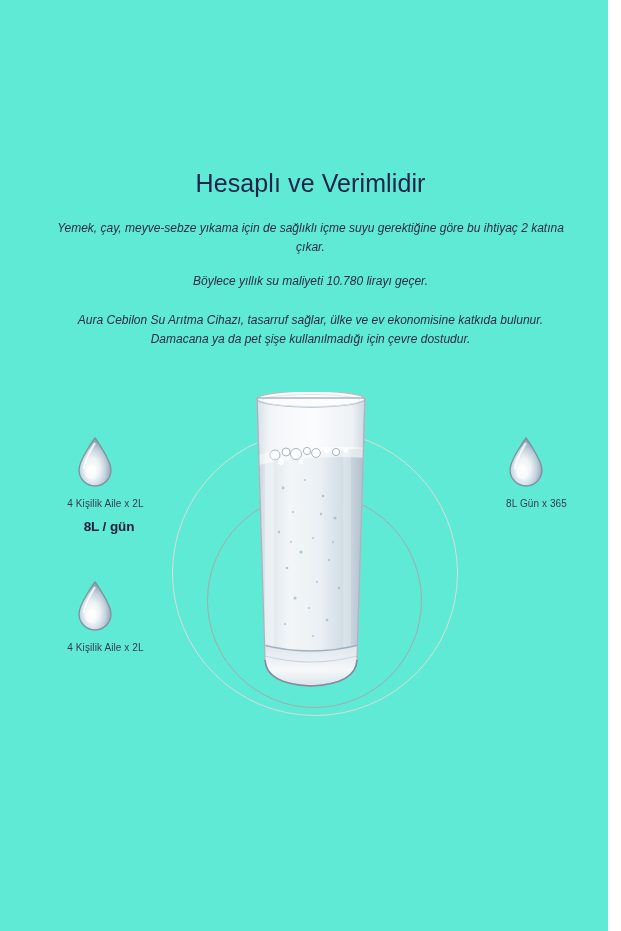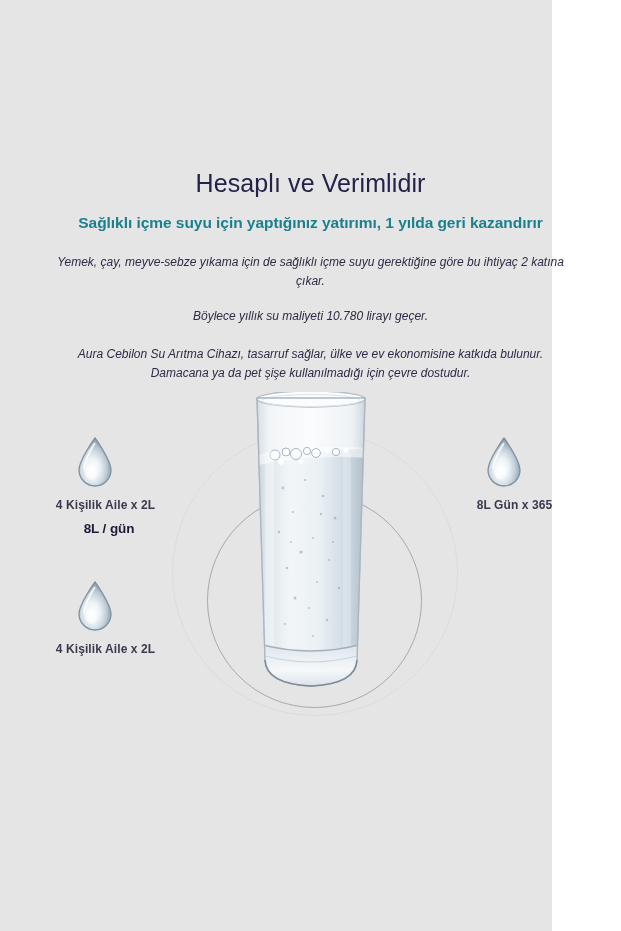--- a/index.html
+++ b/index.html
@@ -8,23 +8,23 @@
   html, body {
     width: 621px;
     height: 931px;
     background: #ffffff;
     font-family: "Liberation Sans", sans-serif;
     overflow: hidden;
   }
 
   .page {
     position: relative;
-    width: 552px;
+    width: 608px;
     height: 931px;
-    background: #e5e5e5;
+    background: #5eead4;
   }
 
   
   .heading-block {
     position: absolute;
     top: 168px;
     left: 0;
     width: 621px;
     text-align: center;
   }
@@ -105,35 +105,35 @@
   }
 
   
   .stat {
     position: absolute;
     width: 190px;
     text-align: center;
   }
 
   .stat.left  { left: 0px; }
-  .stat.right { left: 409px; }
+  .stat.right { left: 431px; }
 
   .stat.row1 { top: 436px; }
   .stat.row2 { top: 580px; }
 
   .drop {
     width: 40px;
     height: 54px;
     margin: 0 auto 8px auto;
     display: block;
   }
 
   .stat-caption {
-    font-size: 12px;
-    font-weight: 700;
+    font-size: 10px;
+    font-weight: 400;
     color: #3a3a4e;
     letter-spacing: 0.1px;
     line-height: 1.2;
     padding-left: 21px;
   }
 
   .stat-value {
     margin-top: 9px;
     font-size: 13.5px;
     font-weight: 700;
@@ -144,21 +144,20 @@
   }
 </style>
 </head>
 <body>
 
 <div class="page">
 
   <div class="heading-block">
     <h1 class="main-title">Hesaplı ve Verimlidir</h1>
 
-    <h2 class="sub-title">Sağlıklı içme suyu için yaptığınız yatırımı, 1 yılda geri kazandırır</h2>
 
     <p class="body-copy first">
       <span class="wrap">Yemek, çay, meyve-sebze yıkama için de sağlıklı içme suyu gerektiğine göre bu ihtiyaç 2 katına çıkar.</span>
     </p>
 
     <p class="body-copy second">
       <span class="wrap">Böylece yıllık su maliyeti 10.780 lirayı geçer.</span>
     </p>
 
     <p class="body-copy third">

